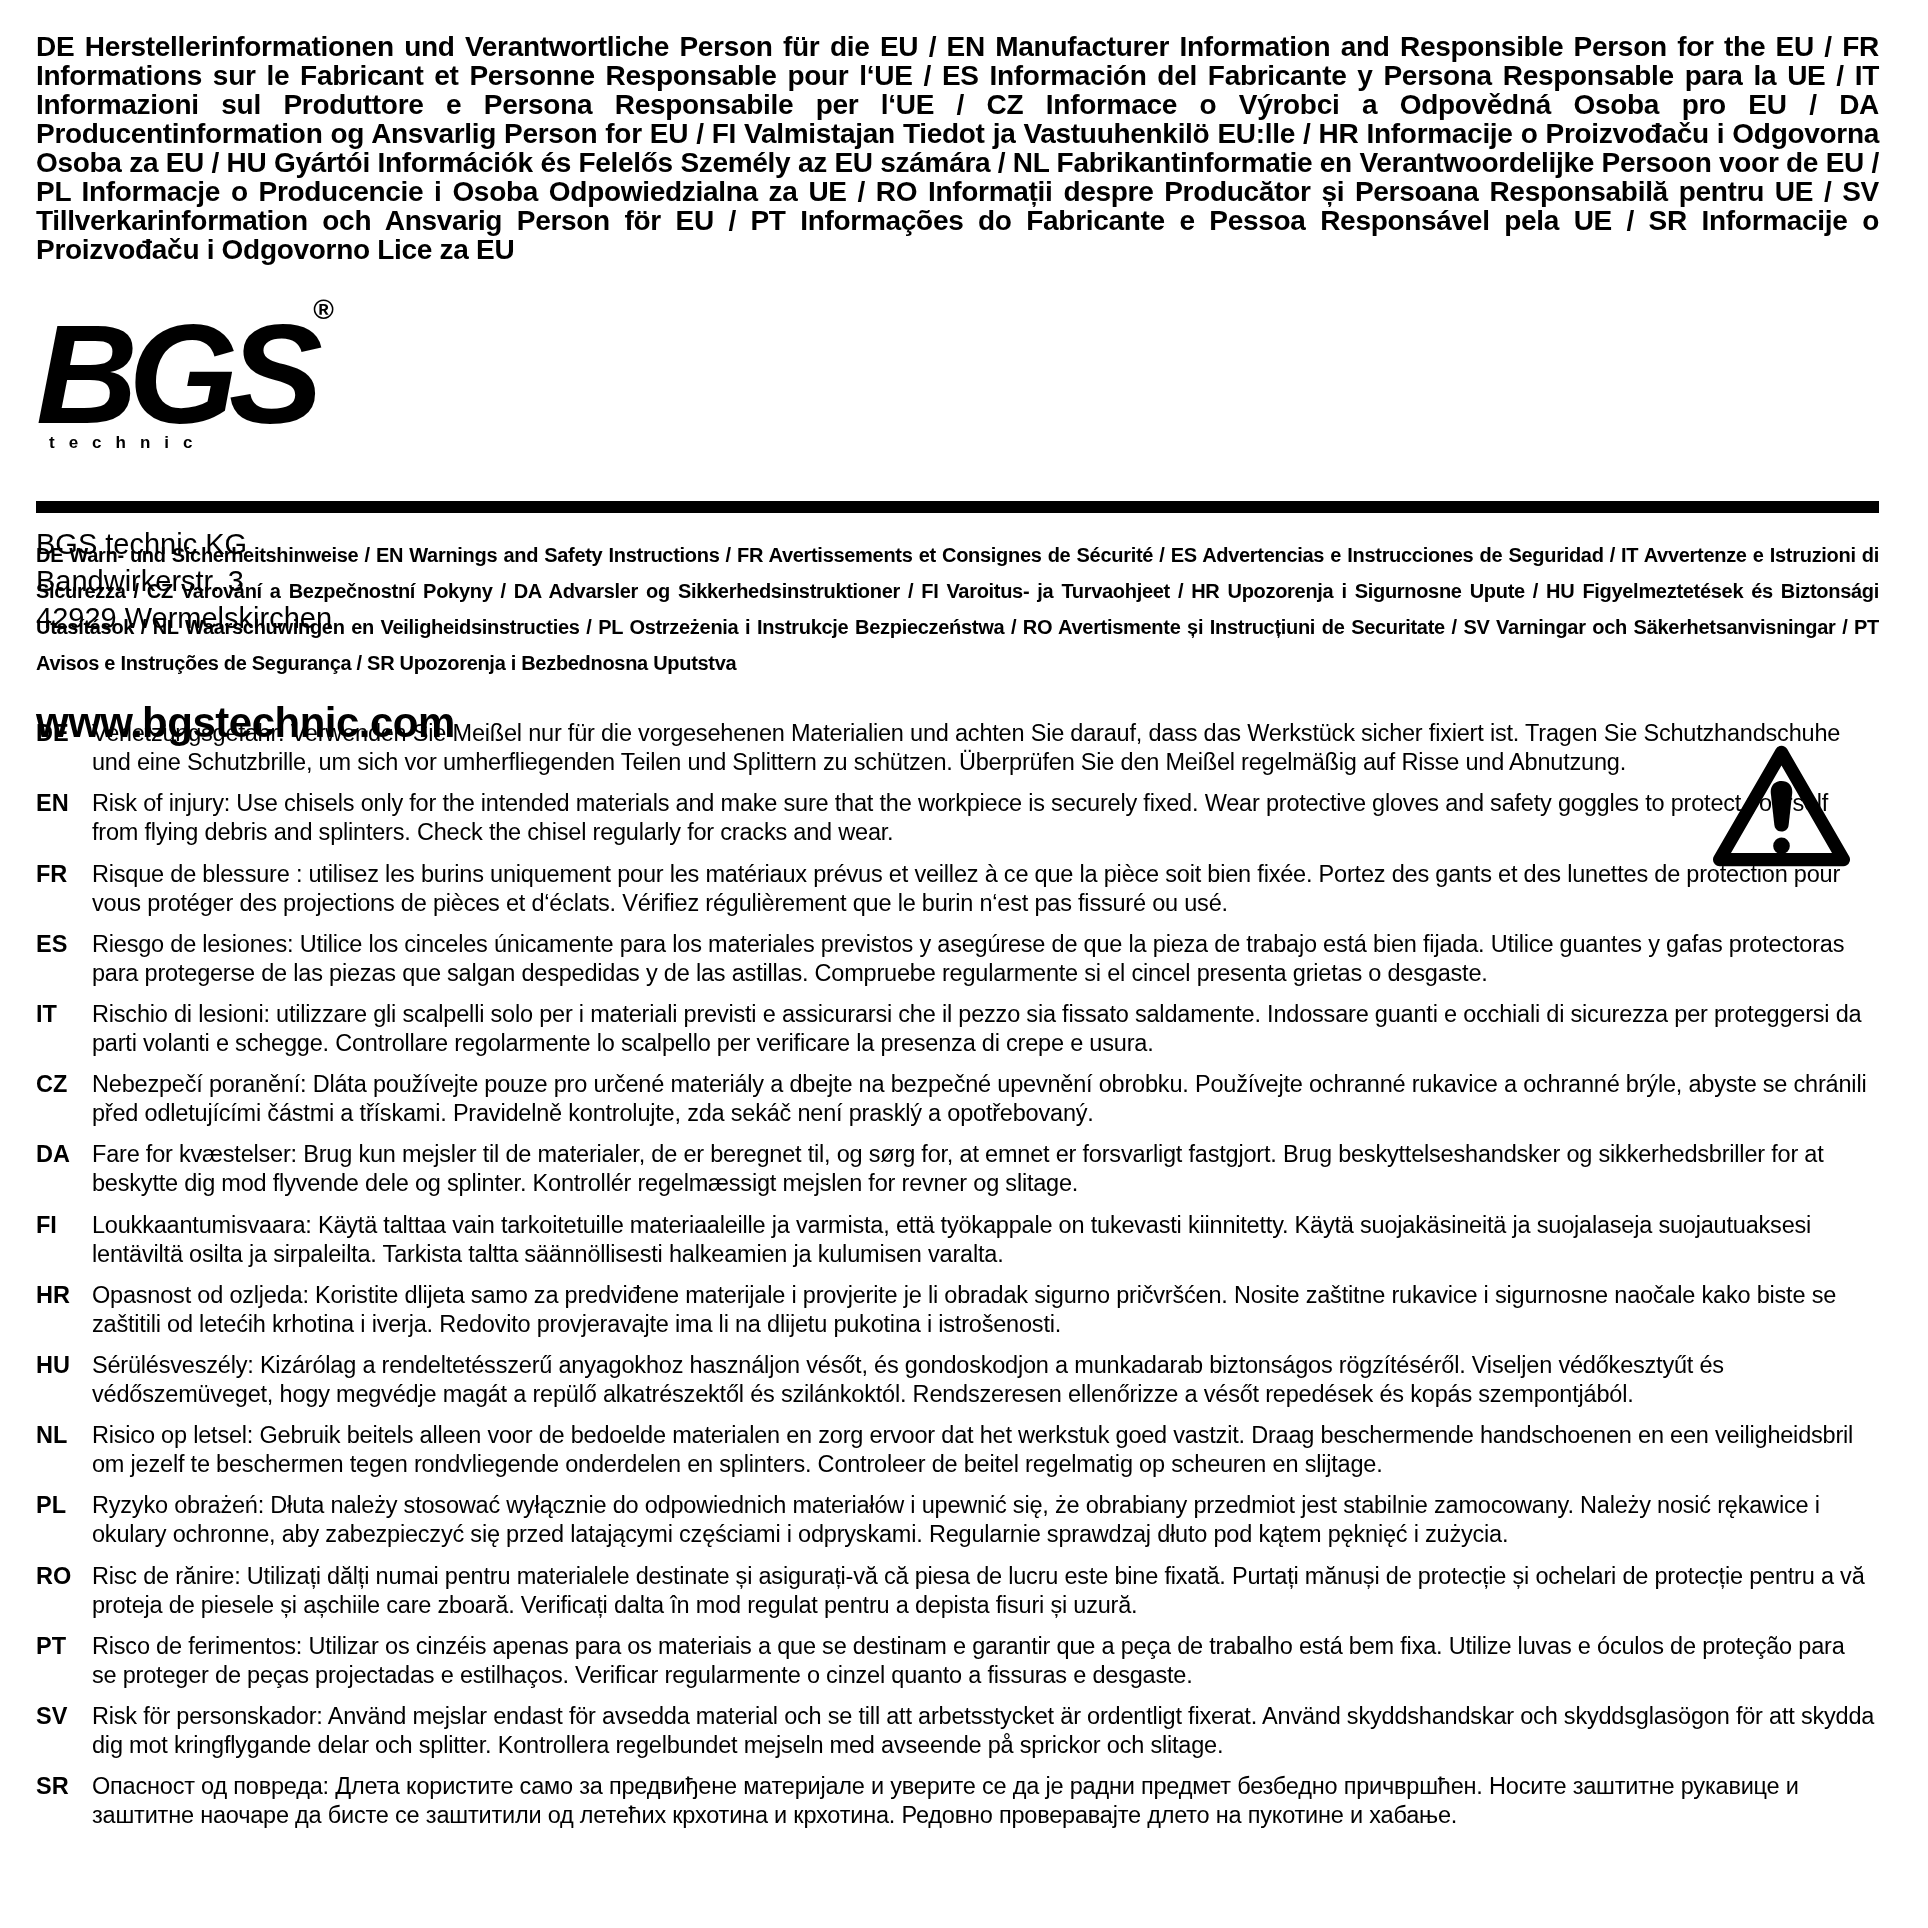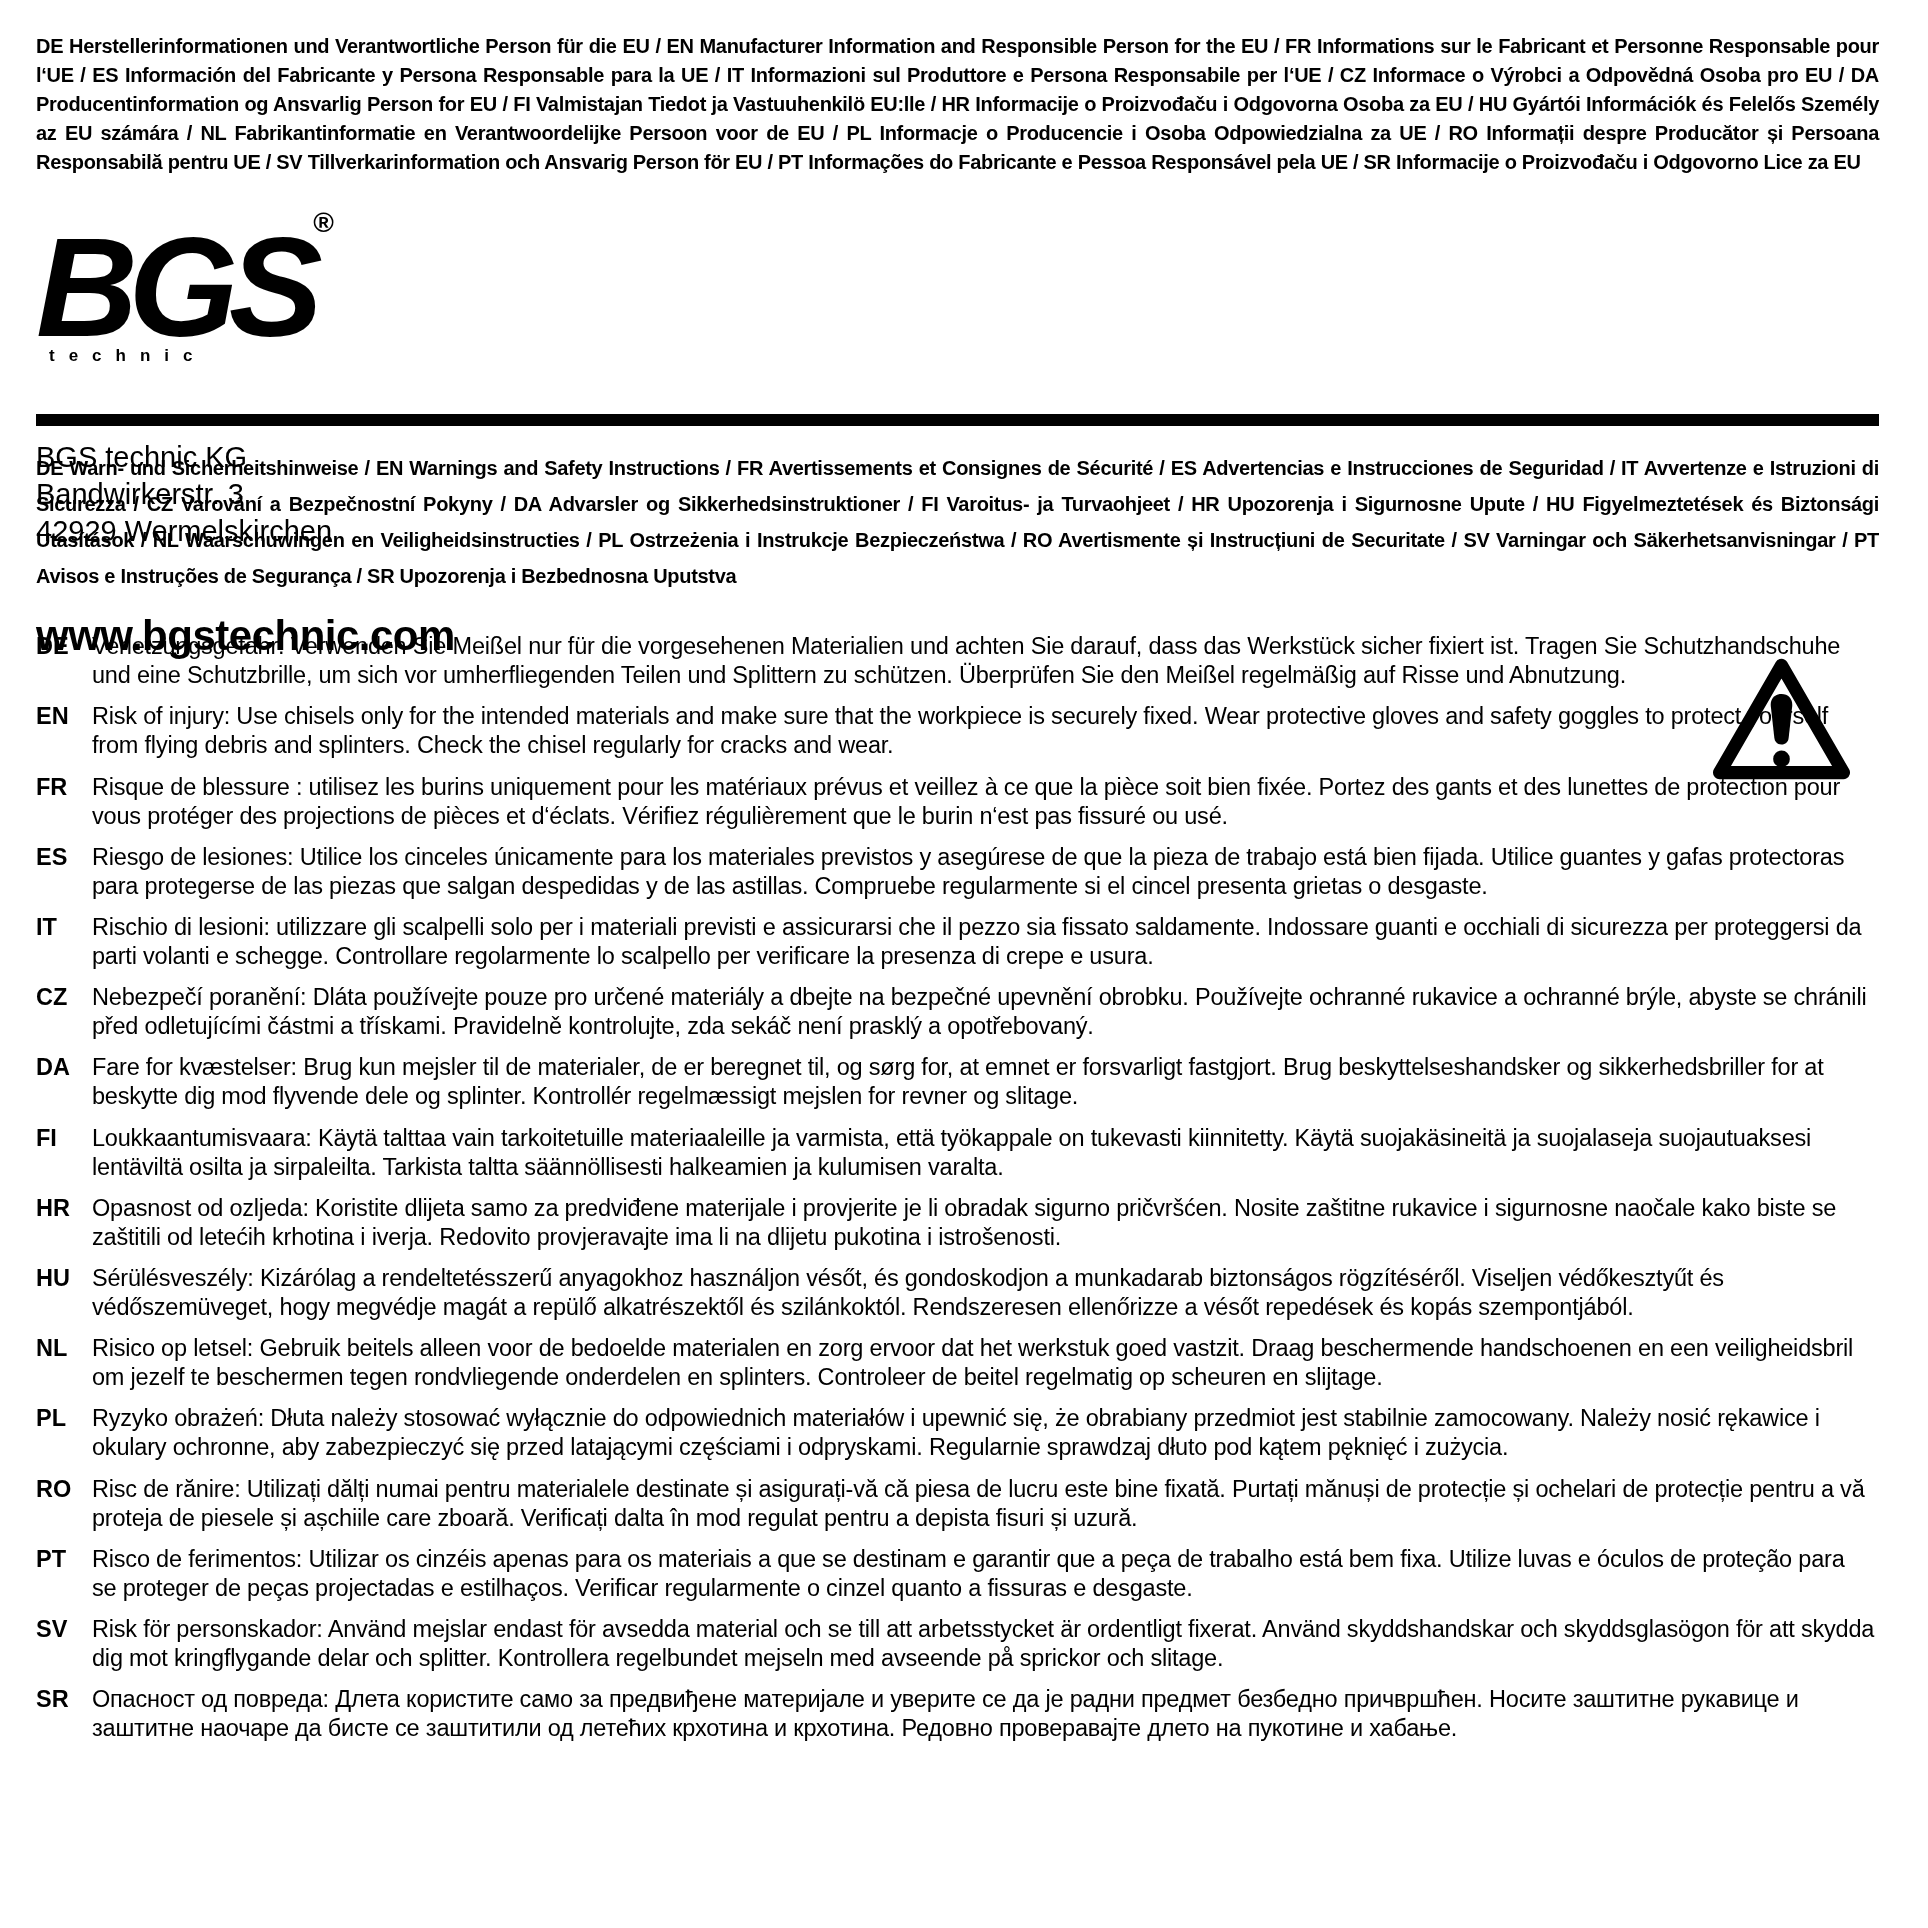--- a/index.html
+++ b/index.html
@@ -7,21 +7,21 @@
   body { font-family: "Liberation Sans", "DejaVu Sans", sans-serif; color: #000; }
   .page {
     position: relative;
     width: 1928px; height: 1928px;
     background: #fff;
     padding: 32px 49px 0 36px;
     overflow: hidden;
   }
   
   .top-header {
-    font-size: 20px; font-weight: bold; line-height: 29px;
+    font-size: 28px; font-weight: bold; line-height: 29px;
     letter-spacing: -0.3px;
     text-align: justify;
   }
   
   .brand-row {
     display: flex; flex-direction: column; align-items: flex-start;
     margin-top: 26px; height: 205px;
   }
   .logo { width: 282px; margin-top: 3.8px; }
   .logo-mark { display: inline-block; position: relative; }

